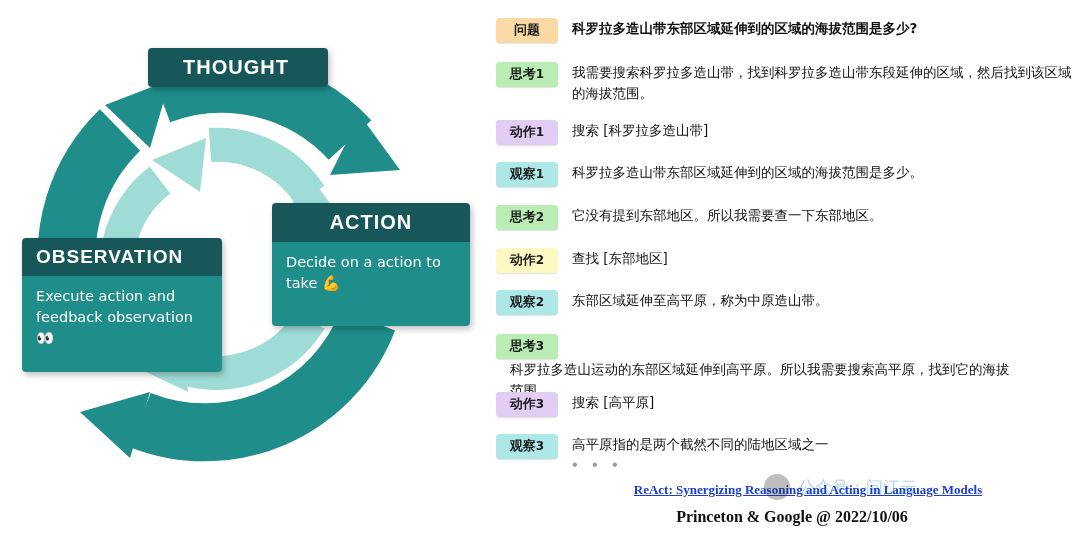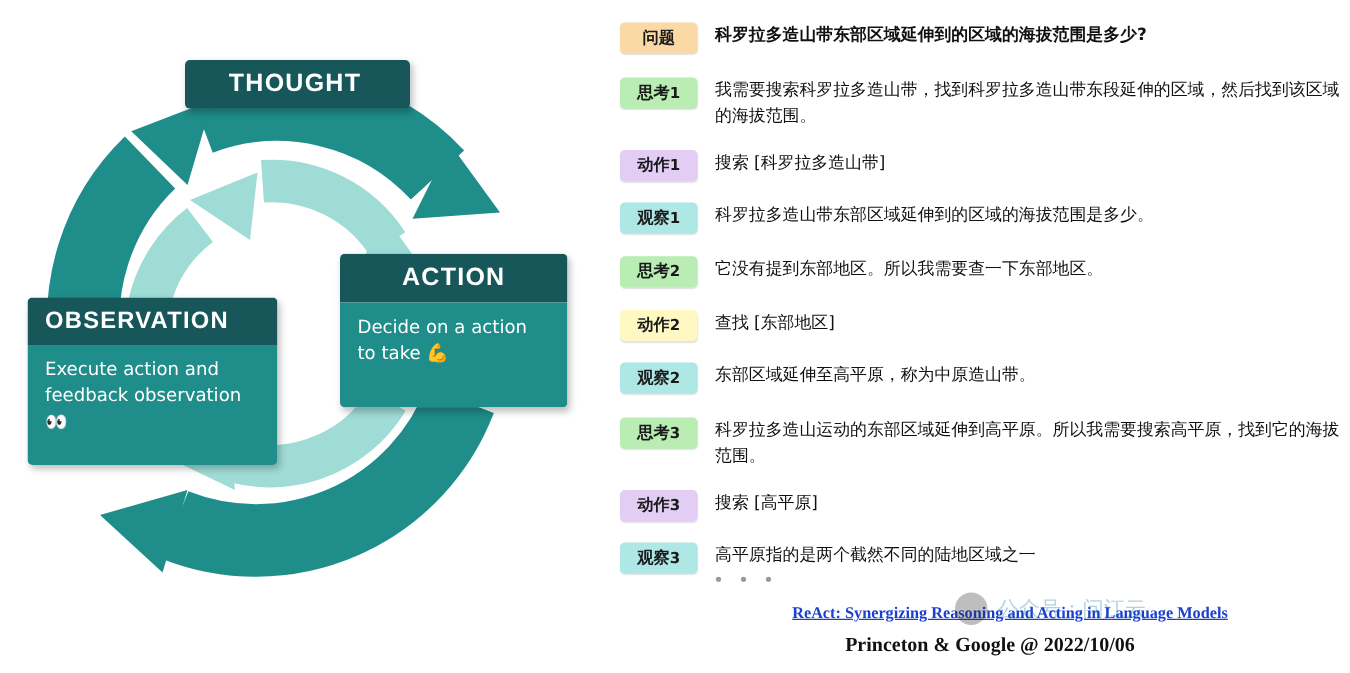--- a/index.html
+++ b/index.html
@@ -63,21 +63,21 @@
     top: 48px;
     width: 180px;
   }
   .card-thought .card-head { text-align: center; padding-right: 18px; }
   .card-thought .card-body { min-height: 62px; }
 
   
   .card-action {
     left: 272px;
     top: 203px;
-    width: 182px;
+    width: 198px;
   }
   .card-action .card-head { text-align: center; }
   .card-action .card-body { min-height: 60px; }
 
   
   .card-observation {
     left: 22px;
     top: 238px;
     width: 200px;
   }
@@ -269,21 +269,21 @@
       <div class="text">查找 [东部地区]</div>
     </div>
 
     <div class="row" style="top:290px;">
       <div class="tag" style="background:#aee8e6;">
         <span>观察</span><span class="num">2</span>
       </div>
       <div class="text">东部区域延伸至高平原，称为中原造山带。</div>
     </div>
 
-    <div class="row" style="top:334px;">
+    <div class="row" style="top:334px;flex-direction:column;">
       <div class="tag" style="background:#b9edb4;">
         <span>思考</span><span class="num">3</span>
       </div>
       <div class="text">科罗拉多造山运动的东部区域延伸到高平原。所以我需要搜索高平原，找到它的海拔范围。</div>
     </div>
 
     <div class="row" style="top:392px;">
       <div class="tag" style="background:#e2cdf5;">
         <span>动作</span><span class="num">3</span>
       </div>

